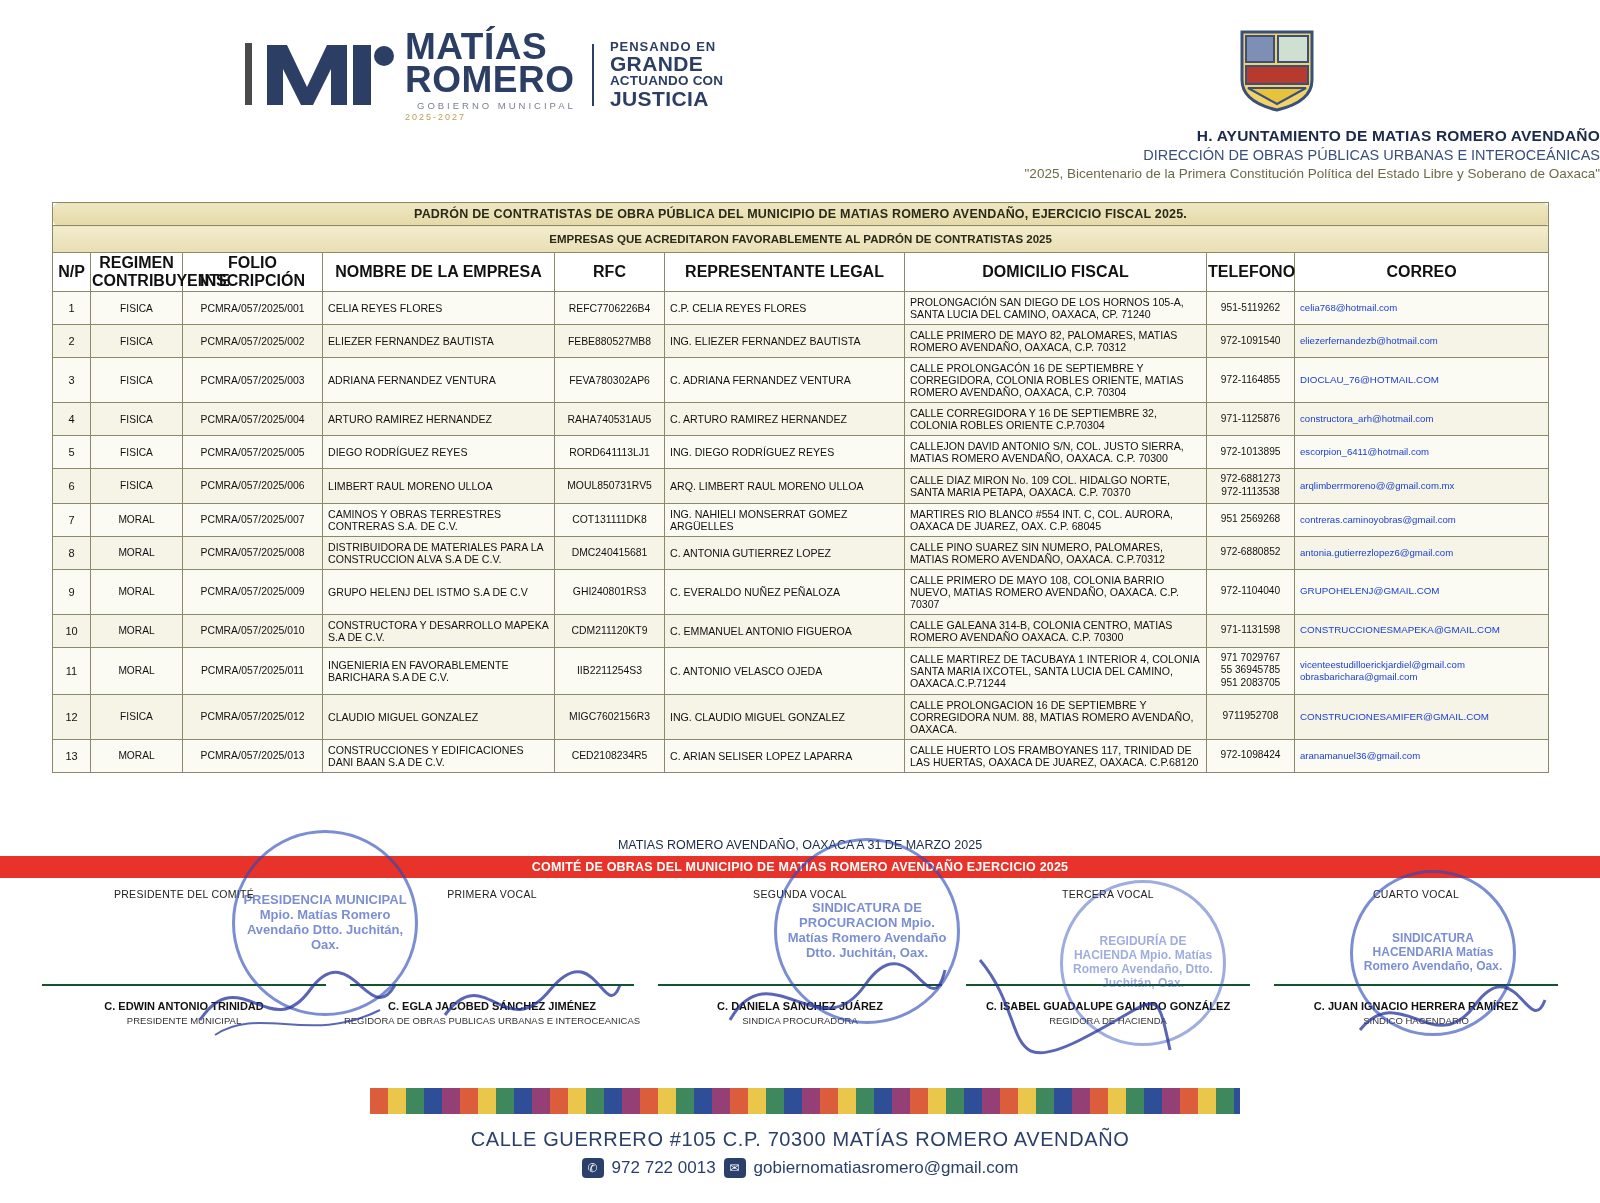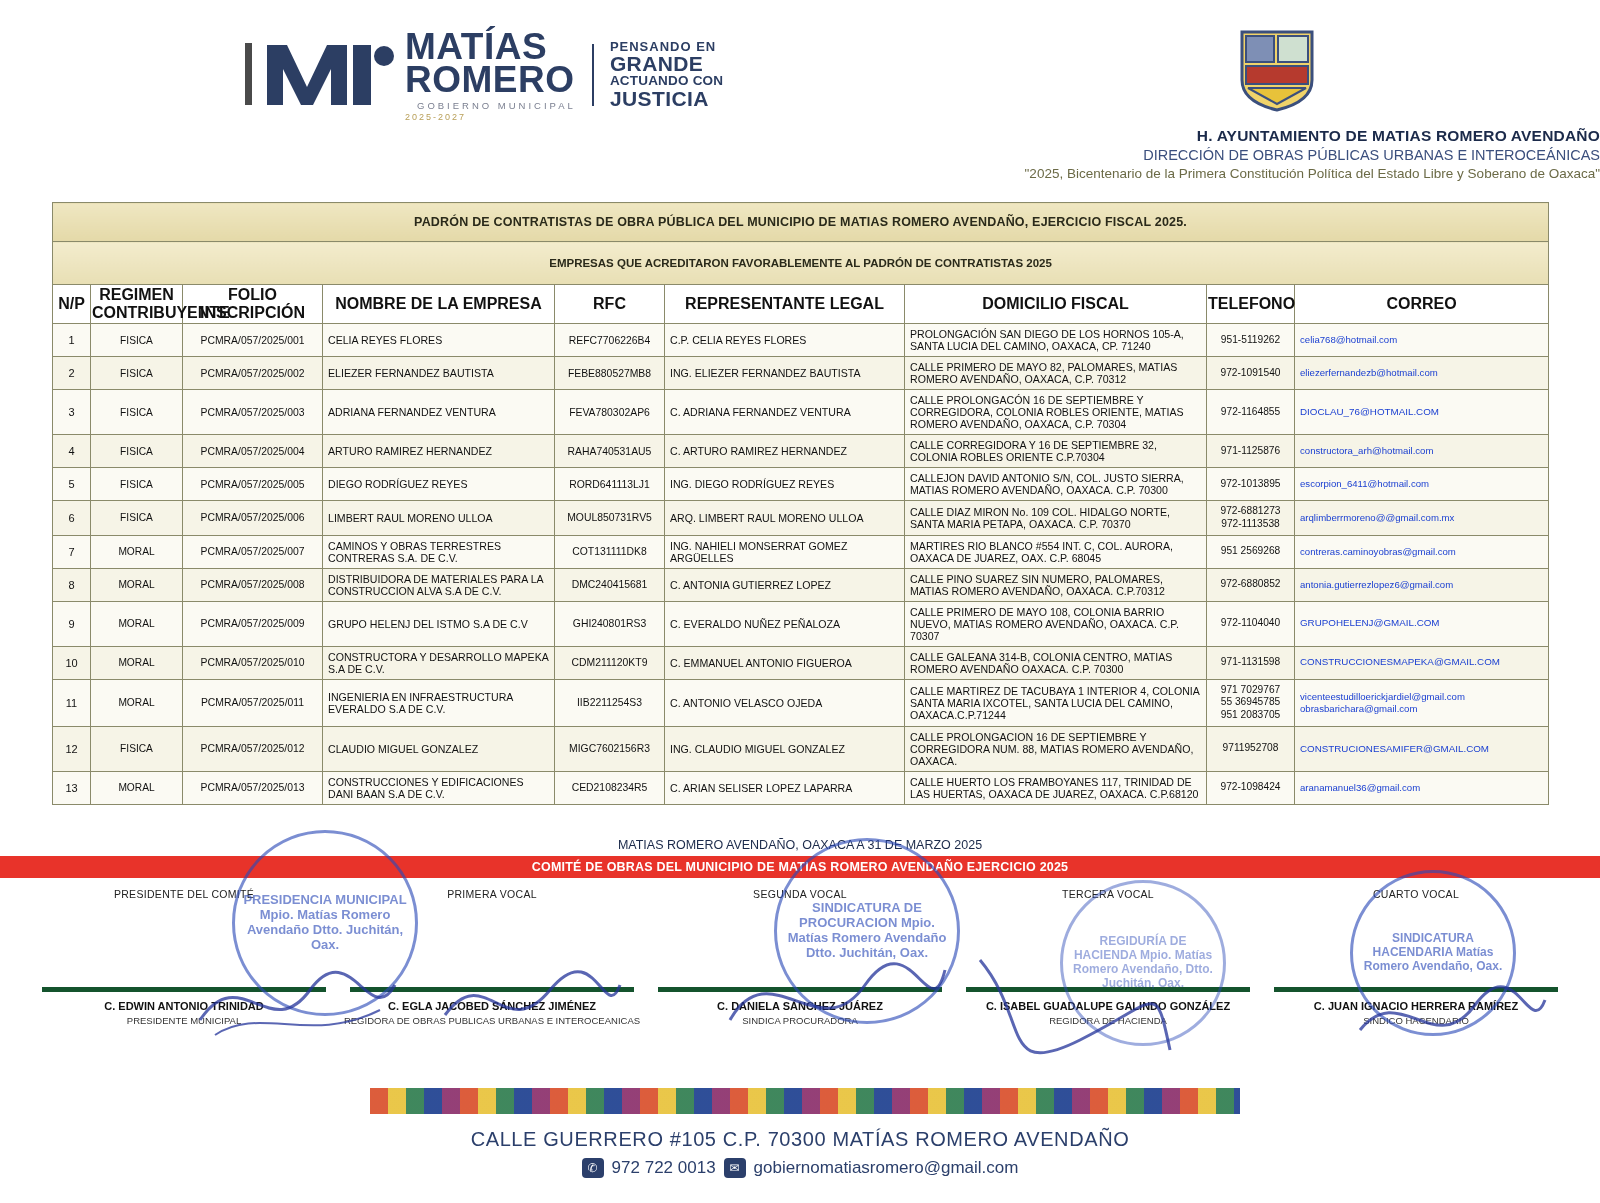--- a/index.html
+++ b/index.html
@@ -40,26 +40,26 @@
   .t3{font-size:14px;font-weight:bold;color:#1b2a4a;margin-top:3px;}
   .t4{font-size:13.5px;color:#6b6a46;margin-top:3px;font-style:normal;}
 
   
   .tablewrap{position:absolute;left:52px;top:202px;width:1496px;}
   table{border-collapse:collapse;width:1496px;table-layout:fixed;}
   td,th{border:1px solid #8a8a6a;vertical-align:middle;}
   .banner td{
     background:linear-gradient(to bottom,#efe7c2,#e4d9a8);
     text-align:center;font-weight:bold;font-size:12.5px;color:#2a2a1a;
-    padding:12px 2px;letter-spacing:0.2px;
+    padding:4px 2px;letter-spacing:0.2px;border-radius:6px;
   }
   .banner2 td{
     background:linear-gradient(to bottom,#f3eccd,#e8dfb4);
     text-align:center;font-weight:bold;font-size:11.5px;color:#2a2a1a;
-    padding:15px 2px;
+    padding:7px 2px;
   }
   tbody td{
     font-size:10.6px;padding:4px 5px;background:#fbfaf3;
   }
   tbody tr:nth-child(even) td{background:#f6f4e7;}
   .c-np{text-align:center;font-size:11px;}
   .c-reg{text-align:center;font-size:10.2px;}
   .c-folio{text-align:center;font-size:10.4px;}
   .c-rfc{text-align:center;font-size:10.4px;}
   .c-tel{text-align:center;font-size:10.2px;line-height:1.25;}
@@ -70,21 +70,21 @@
   .sigzone{position:absolute;left:0;top:838px;width:1600px;}
   .placeline{text-align:center;font-size:12.5px;color:#1b2a4a;}
   .redbar{
     margin-top:4px;height:22px;background:#e8332a;color:#fff;
     display:flex;align-items:center;justify-content:center;
     font-size:12.5px;font-weight:bold;letter-spacing:0.2px;
   }
   .sigrow{display:flex;margin-top:10px;padding:0 30px;}
   .sigcol{flex:1;text-align:center;position:relative;height:150px;}
   .sigrole{font-size:10.5px;color:#222;letter-spacing:0.3px;}
-  .signame{position:absolute;left:0;right:0;bottom:26px;font-size:11px;font-weight:bold;color:#111;border-top:5px solid #14532d;padding-top:8px;margin:0 12px;}
+  .signame{position:absolute;left:0;right:0;bottom:26px;font-size:11px;font-weight:bold;color:#111;border-top:2px solid #14532d;padding-top:14px;margin:0 12px;}
   .sigtitle{position:absolute;left:0;right:0;bottom:12px;font-size:9.5px;color:#333;}
 
   
   .stamp{position:absolute;border:3px solid #2b4ab8;border-radius:50%;color:#2b4ab8;
     display:flex;align-items:center;justify-content:center;text-align:center;
     font-weight:bold;opacity:.62;pointer-events:none;line-height:1.15;}
   .stamp span{display:block;padding:4px;}
 
   .scribble{position:absolute;opacity:.75;pointer-events:none;}
 
@@ -293,21 +293,21 @@
           <td class="c-rfc">CDM211120KT9</td>
           <td>C. EMMANUEL ANTONIO FIGUEROA</td>
           <td>CALLE GALEANA 314-B, COLONIA CENTRO, MATIAS ROMERO AVENDAÑO OAXACA. C.P. 70300</td>
           <td class="c-tel">971-1131598</td>
           <td class="c-mail upper">CONSTRUCCIONESMAPEKA@GMAIL.COM</td>
         </tr>
         <tr>
           <td class="c-np">11</td>
           <td class="c-reg">MORAL</td>
           <td class="c-folio">PCMRA/057/2025/011</td>
-          <td>INGENIERIA EN INFRAESTRUCTURA EVERALDO S.A DE C.V.</td>
+          <td>INGENIERIA EN FAVORABLEMENTE BARICHARA S.A DE C.V.</td>
           <td class="c-rfc">IIB2211254S3</td>
           <td>C. ANTONIO VELASCO OJEDA</td>
           <td>CALLE MARTIREZ DE TACUBAYA 1 INTERIOR 4, COLONIA SANTA MARIA IXCOTEL, SANTA LUCIA DEL CAMINO, OAXACA.C.P.71244</td>
           <td class="c-tel" style="white-space:pre-line">971 7029767
 55 36945785
 951 2083705</td>
           <td class="c-mail" style="white-space:pre-line">vicenteestudilloerickjardiel@gmail.com
 obrasbarichara@gmail.com</td>
         </tr>
         <tr>

